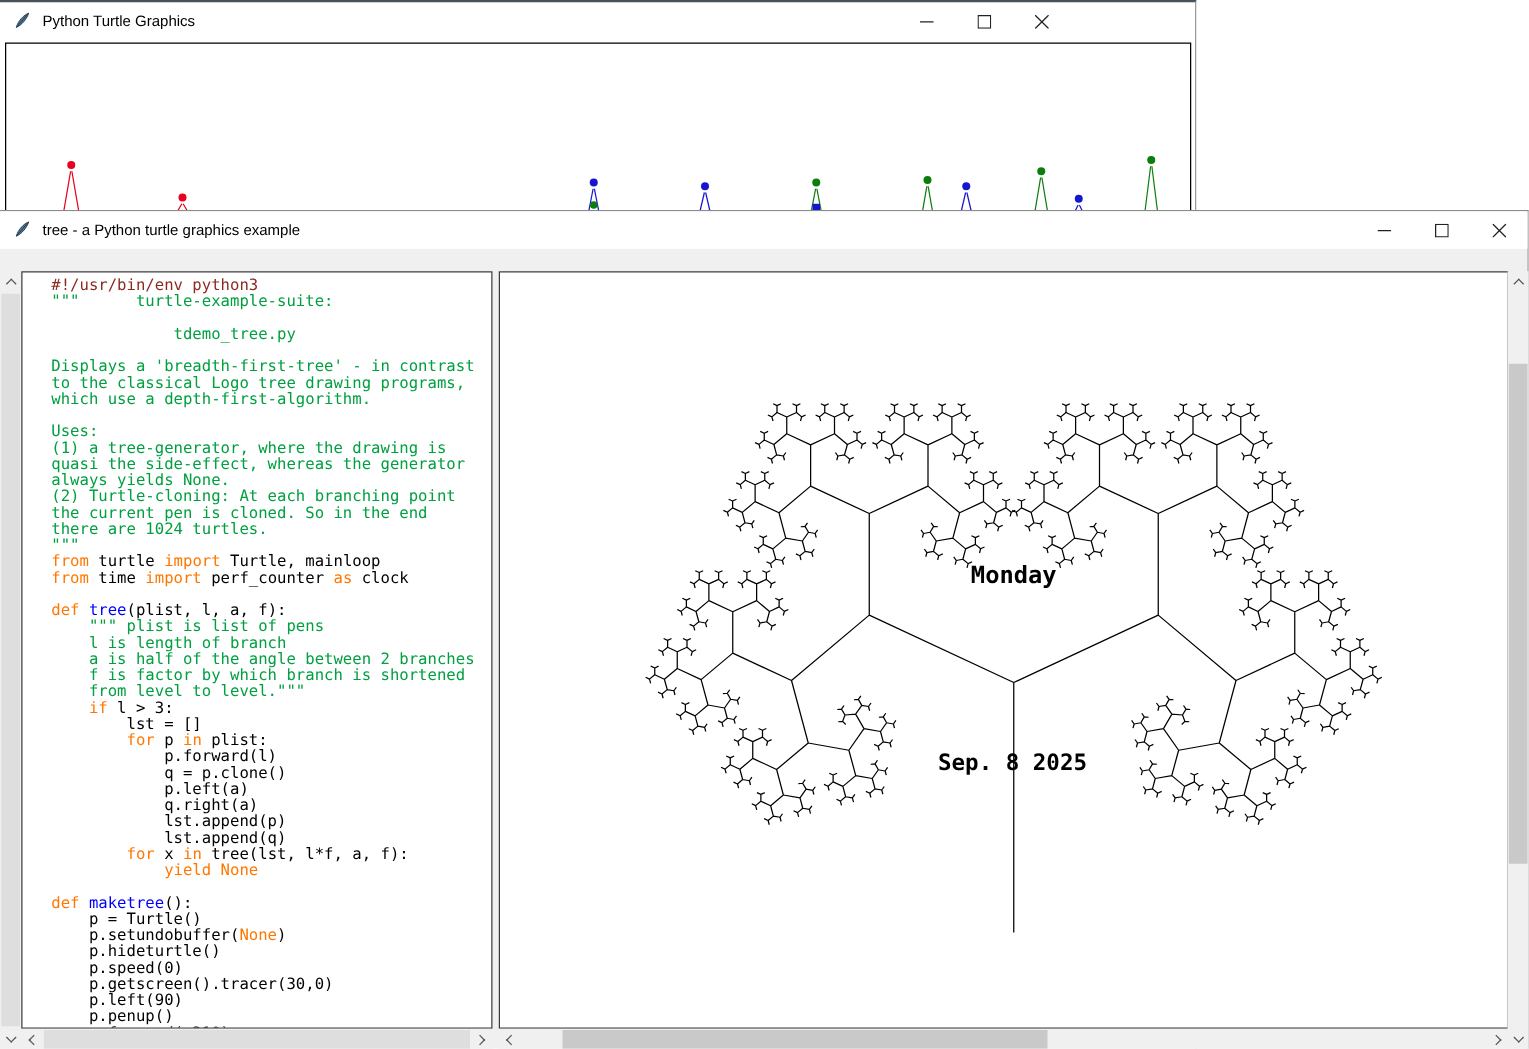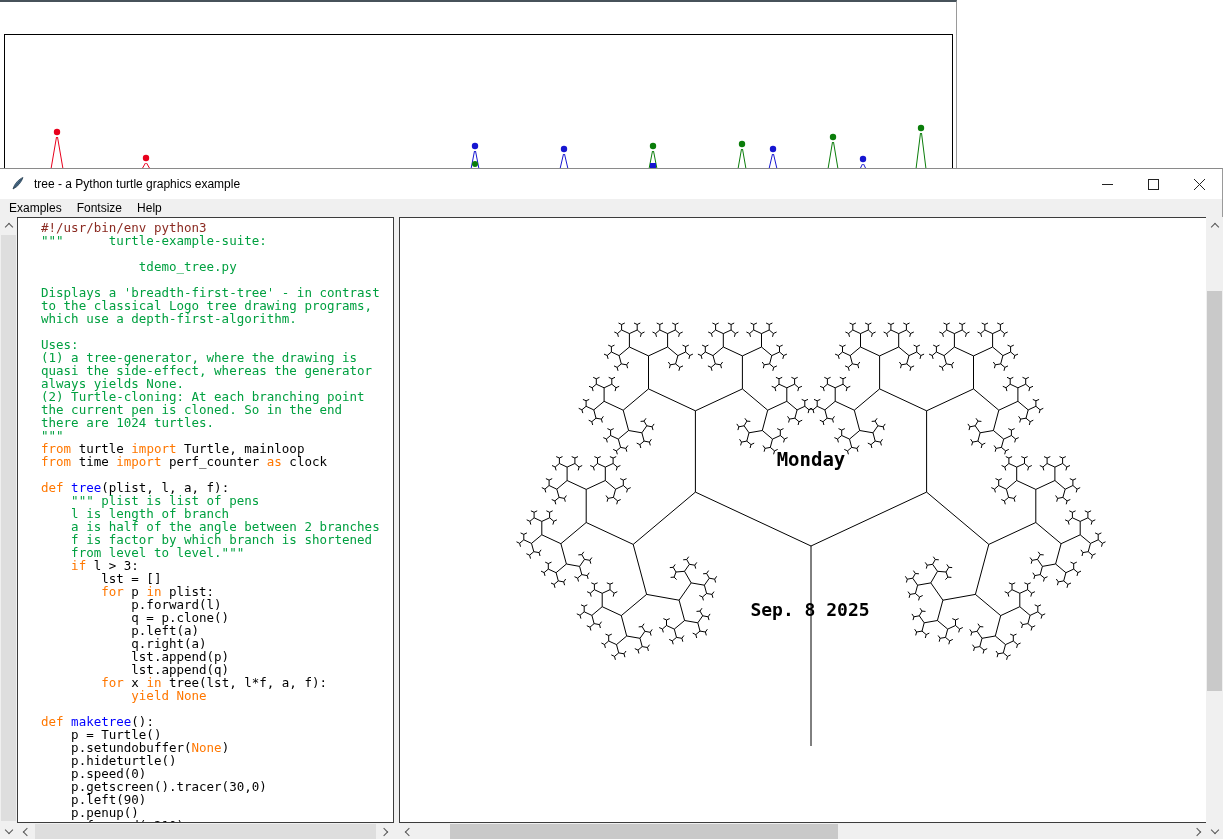--- a/index.html
+++ b/index.html
@@ -57,20 +57,47 @@
   .chev.right { transform:rotate(-135deg); margin-right:3px; }
   .thumb { position:absolute; background:#c9c9c9; }
   .thumb.light { background:#dedede; }
 </style>
 </head>
 <body>
 
 <div class="page">
 
   <div class="bg-window">
+    <div class="titlebar">
+      <span class="tkicon">
+        <svg width="16" height="16" viewBox="0 0 16 16">
+          <path d="M3 13 C4.5 7.5 9 3 13 1.5 C11.5 6 7.5 11 3 13 Z" fill="#4d7291" stroke="#243a4a" stroke-width="0.7"></path>
+          <path d="M3.5 12.5 L12 2.5" stroke="#243a4a" stroke-width="0.7" fill="none"></path>
+        </svg>
+      </span>
+      <span class="title">Python Turtle Graphics</span>
+      <div class="controls" style="margin-right:100px;">
+        <span class="ctl">
+          <svg width="11" height="11" viewBox="0 0 11 11">
+              <line x1="0" y1="5.5" x2="11" y2="5.5" stroke="#222" stroke-width="1"></line>
+            </svg>
+        </span>
+        <span class="ctl">
+          <svg width="11" height="11" viewBox="0 0 11 11">
+              <rect x="0.5" y="0.5" width="10" height="10" fill="none" stroke="#222" stroke-width="1"></rect>
+            </svg>
+        </span>
+        <span class="ctl">
+          <svg width="11" height="11" viewBox="0 0 11 11">
+              <line x1="0" y1="0" x2="11" y2="11" stroke="#222" stroke-width="1"></line>
+              <line x1="11" y1="0" x2="0" y2="11" stroke="#222" stroke-width="1"></line>
+            </svg>
+        </span>
+      </div>
+    </div>
     <div class="bg-canvas">
       <svg id="bg-turtles-svg" width="947" height="778">
           <g>
             <circle cx="52" cy="97" r="3.2" fill="#e8001c"></circle>
             <line x1="51.5" y1="102" x2="46" y2="134" stroke="#e8001c" stroke-width="1"></line>
             <line x1="52.5" y1="102" x2="58" y2="134" stroke="#e8001c" stroke-width="1"></line>
             <line x1="44" y1="134" x2="47" y2="134" stroke="#e8001c" stroke-width="1"></line>
             <line x1="57" y1="134" x2="60" y2="134" stroke="#e8001c" stroke-width="1"></line>
           </g>
           <g>
@@ -164,25 +191,20 @@
         </span>
         <span class="ctl">
           <svg width="11" height="11" viewBox="0 0 11 11">
               <line x1="0" y1="0" x2="11" y2="11" stroke="#222" stroke-width="1"></line>
               <line x1="11" y1="0" x2="0" y2="11" stroke="#222" stroke-width="1"></line>
             </svg>
         </span>
       </div>
     </div>
 
-    <div class="menubar">
-      <span class="menu-item">Examples</span>
-      <span class="menu-item">Fontsize</span>
-      <span class="menu-item">Help</span>
-    </div>
 
     <div class="sb sb-v-left">
       <div class="sb-btn" style="top:0;">
           <span class="chev up"></span>
         </div>
       <div class="thumb light" style="left:1px; top:18px; width:15px; height:586px;"></div>
       <div class="sb-btn" style="bottom:0;">
           <span class="chev down"></span>
         </div>
     </div>

